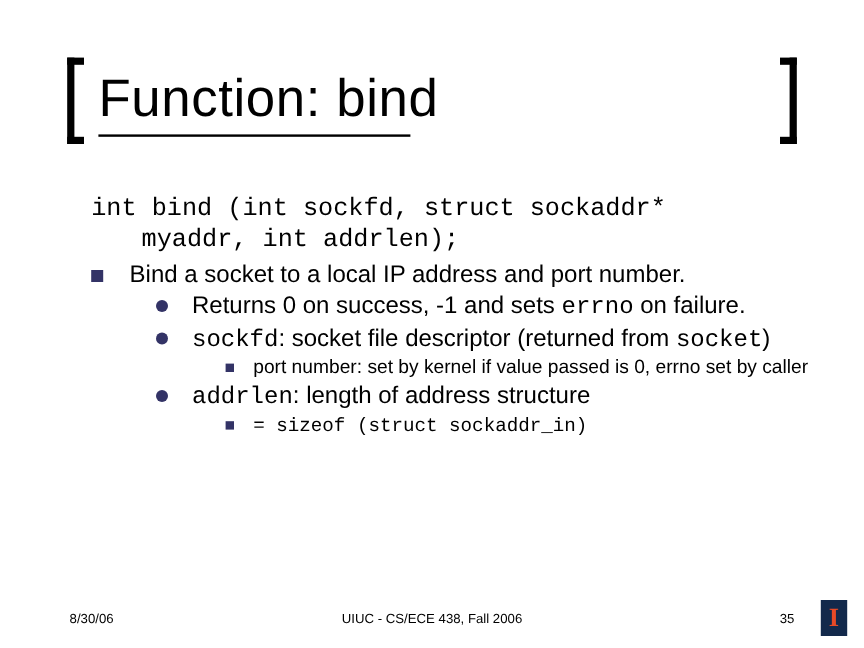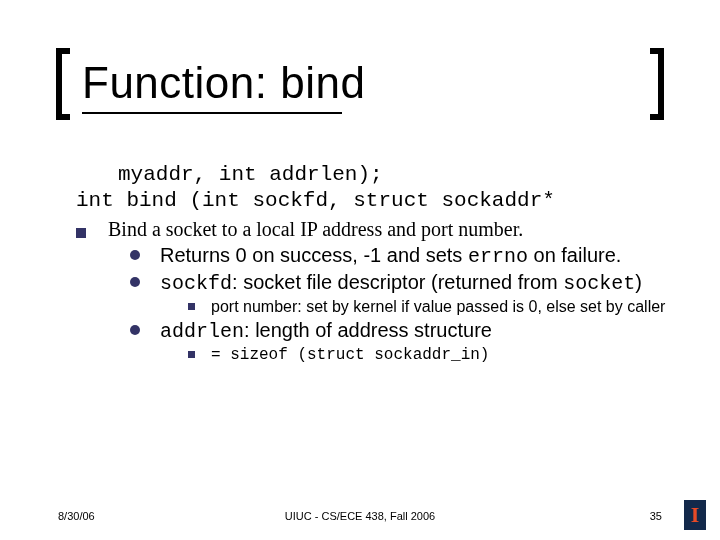--- a/index.html
+++ b/index.html
@@ -42,21 +42,21 @@
     position: absolute;
     top: 162px;
     left: 76px;
     right: 40px;
     font-size: 20px;
     line-height: 1.25;
   }
   .code { font-family: "Courier New", Courier, monospace; }
   .sig { font-size: 21px; }
   .sig-indent { margin-left: 42px; }
-  .lvl1 { margin-left: 0; display: flex; align-items: center; margin-top: 2px; font-family: Liberation Serif, serif; }
+  .lvl1 { margin-left: 0; display: flex; align-items: flex-start; margin-top: 2px; }
   .lvl2 { margin-left: 54px; display: flex; align-items: flex-start; font-size: 20px; margin-top: 1px; }
   .lvl3 { margin-left: 112px; display: flex; align-items: flex-start; font-size: 16px; margin-top: 1px; }
   .bullet-sq { width: 10px; height: 10px; background: #333366; flex: 0 0 auto; margin-top: 8px; margin-right: 22px; }
   .bullet-circ { width: 10px; height: 10px; border-radius: 50%; background: #333366; flex: 0 0 auto; margin-top: 7px; margin-right: 20px; }
   .bullet-sq-sm { width: 7px; height: 7px; background: #333366; flex: 0 0 auto; margin-top: 6px; margin-right: 16px; }
   .txt { flex: 1; }
   .footer {
     position: absolute;
     bottom: 18px;
     left: 0;
@@ -90,22 +90,22 @@
 <body>
 
 <div class="title-wrap">
   <div class="bracket-left"></div>
   <div class="bracket-right"></div>
   <div class="title">Function: bind</div>
   <div class="title-underline"></div>
 </div>
 
 <div class="content">
+  <div class="code sig">int bind (int sockfd, struct sockaddr*</div>
   <div class="code sig sig-indent">myaddr, int addrlen);</div>
-  <div class="code sig">int bind (int sockfd, struct sockaddr*</div>
 
   <div class="lvl1">
     <span class="bullet-sq"></span>
     <span class="txt">Bind a socket to a local IP address and port number.</span>
   </div>
 
   <div class="lvl2">
     <span class="bullet-circ"></span>
     <span class="txt">
       <span>Returns 0 on success, -1 and sets </span><span class="code">errno</span><span> on failure.</span>
@@ -116,21 +116,21 @@
     <span class="bullet-circ"></span>
     <span class="txt">
       <span class="code">sockfd</span><span>: socket file descriptor (returned from </span><span class="code">socket</span><span>)</span>
     </span>
   </div>
 
 
 
   <div class="lvl3">
     <span class="bullet-sq-sm"></span>
-    <span class="txt">port number: set by kernel if value passed is 0, else set by caller</span>
+    <span class="txt">port number: set by kernel if value passed is 0, errno set by caller</span>
   </div>
 
   <div class="lvl2">
     <span class="bullet-circ"></span>
     <span class="txt">
       <span class="code">addrlen</span><span>: length of address structure</span>
     </span>
   </div>
 
   <div class="lvl3">

